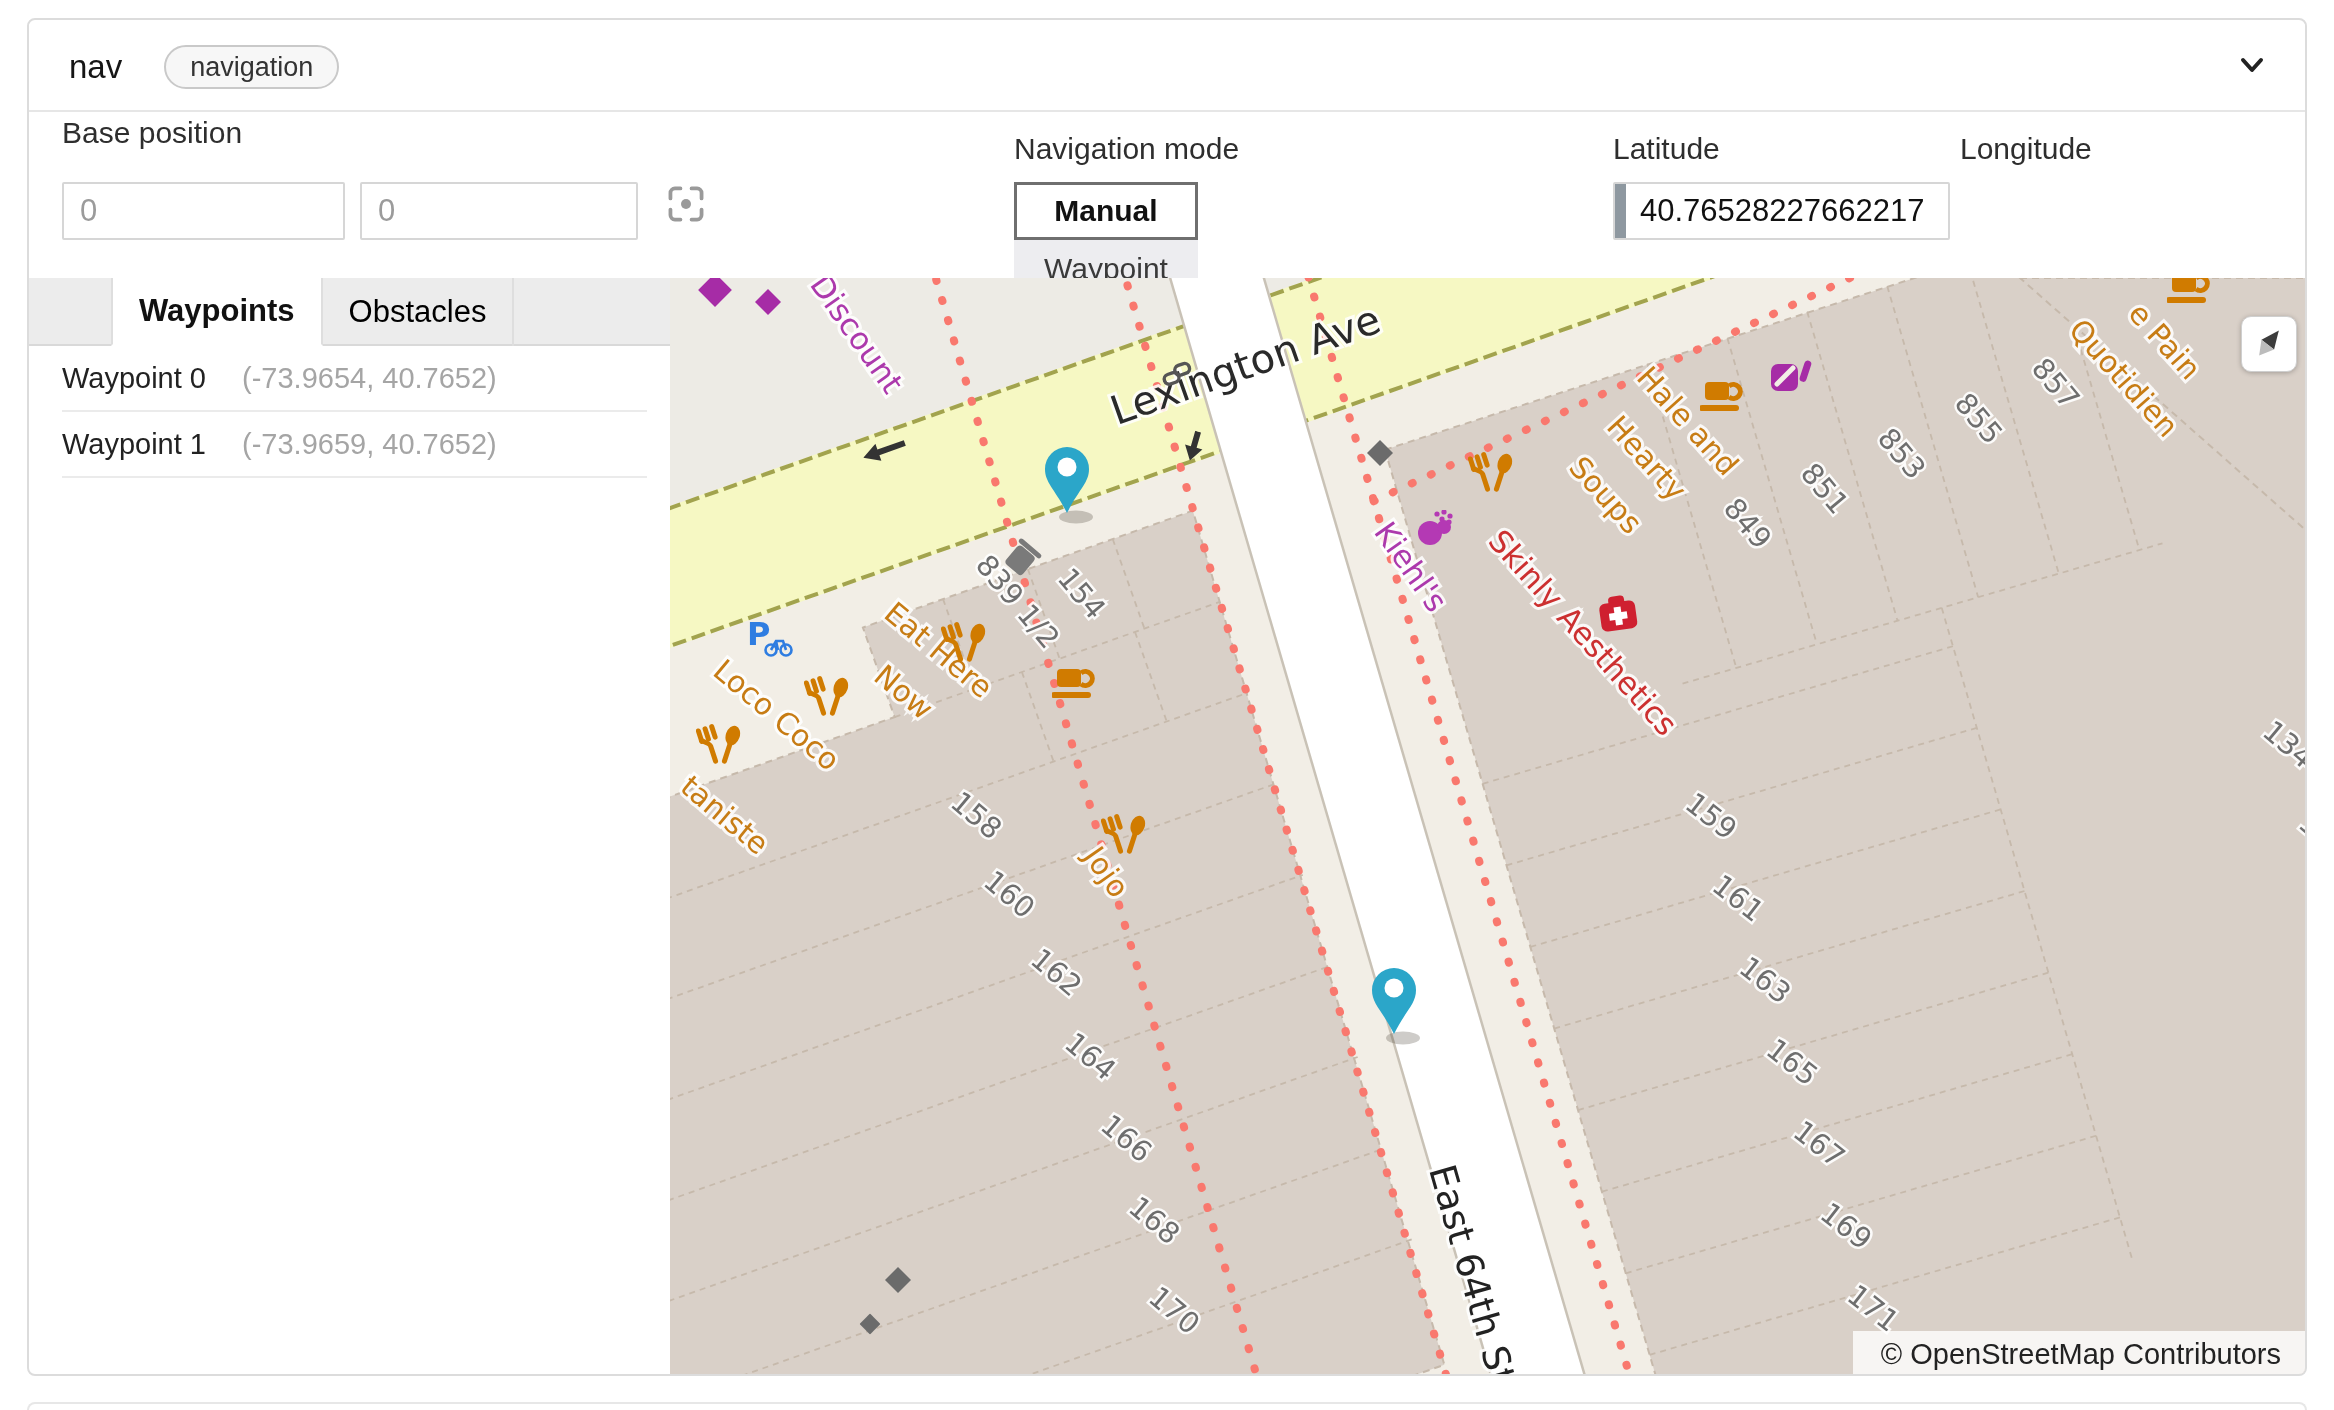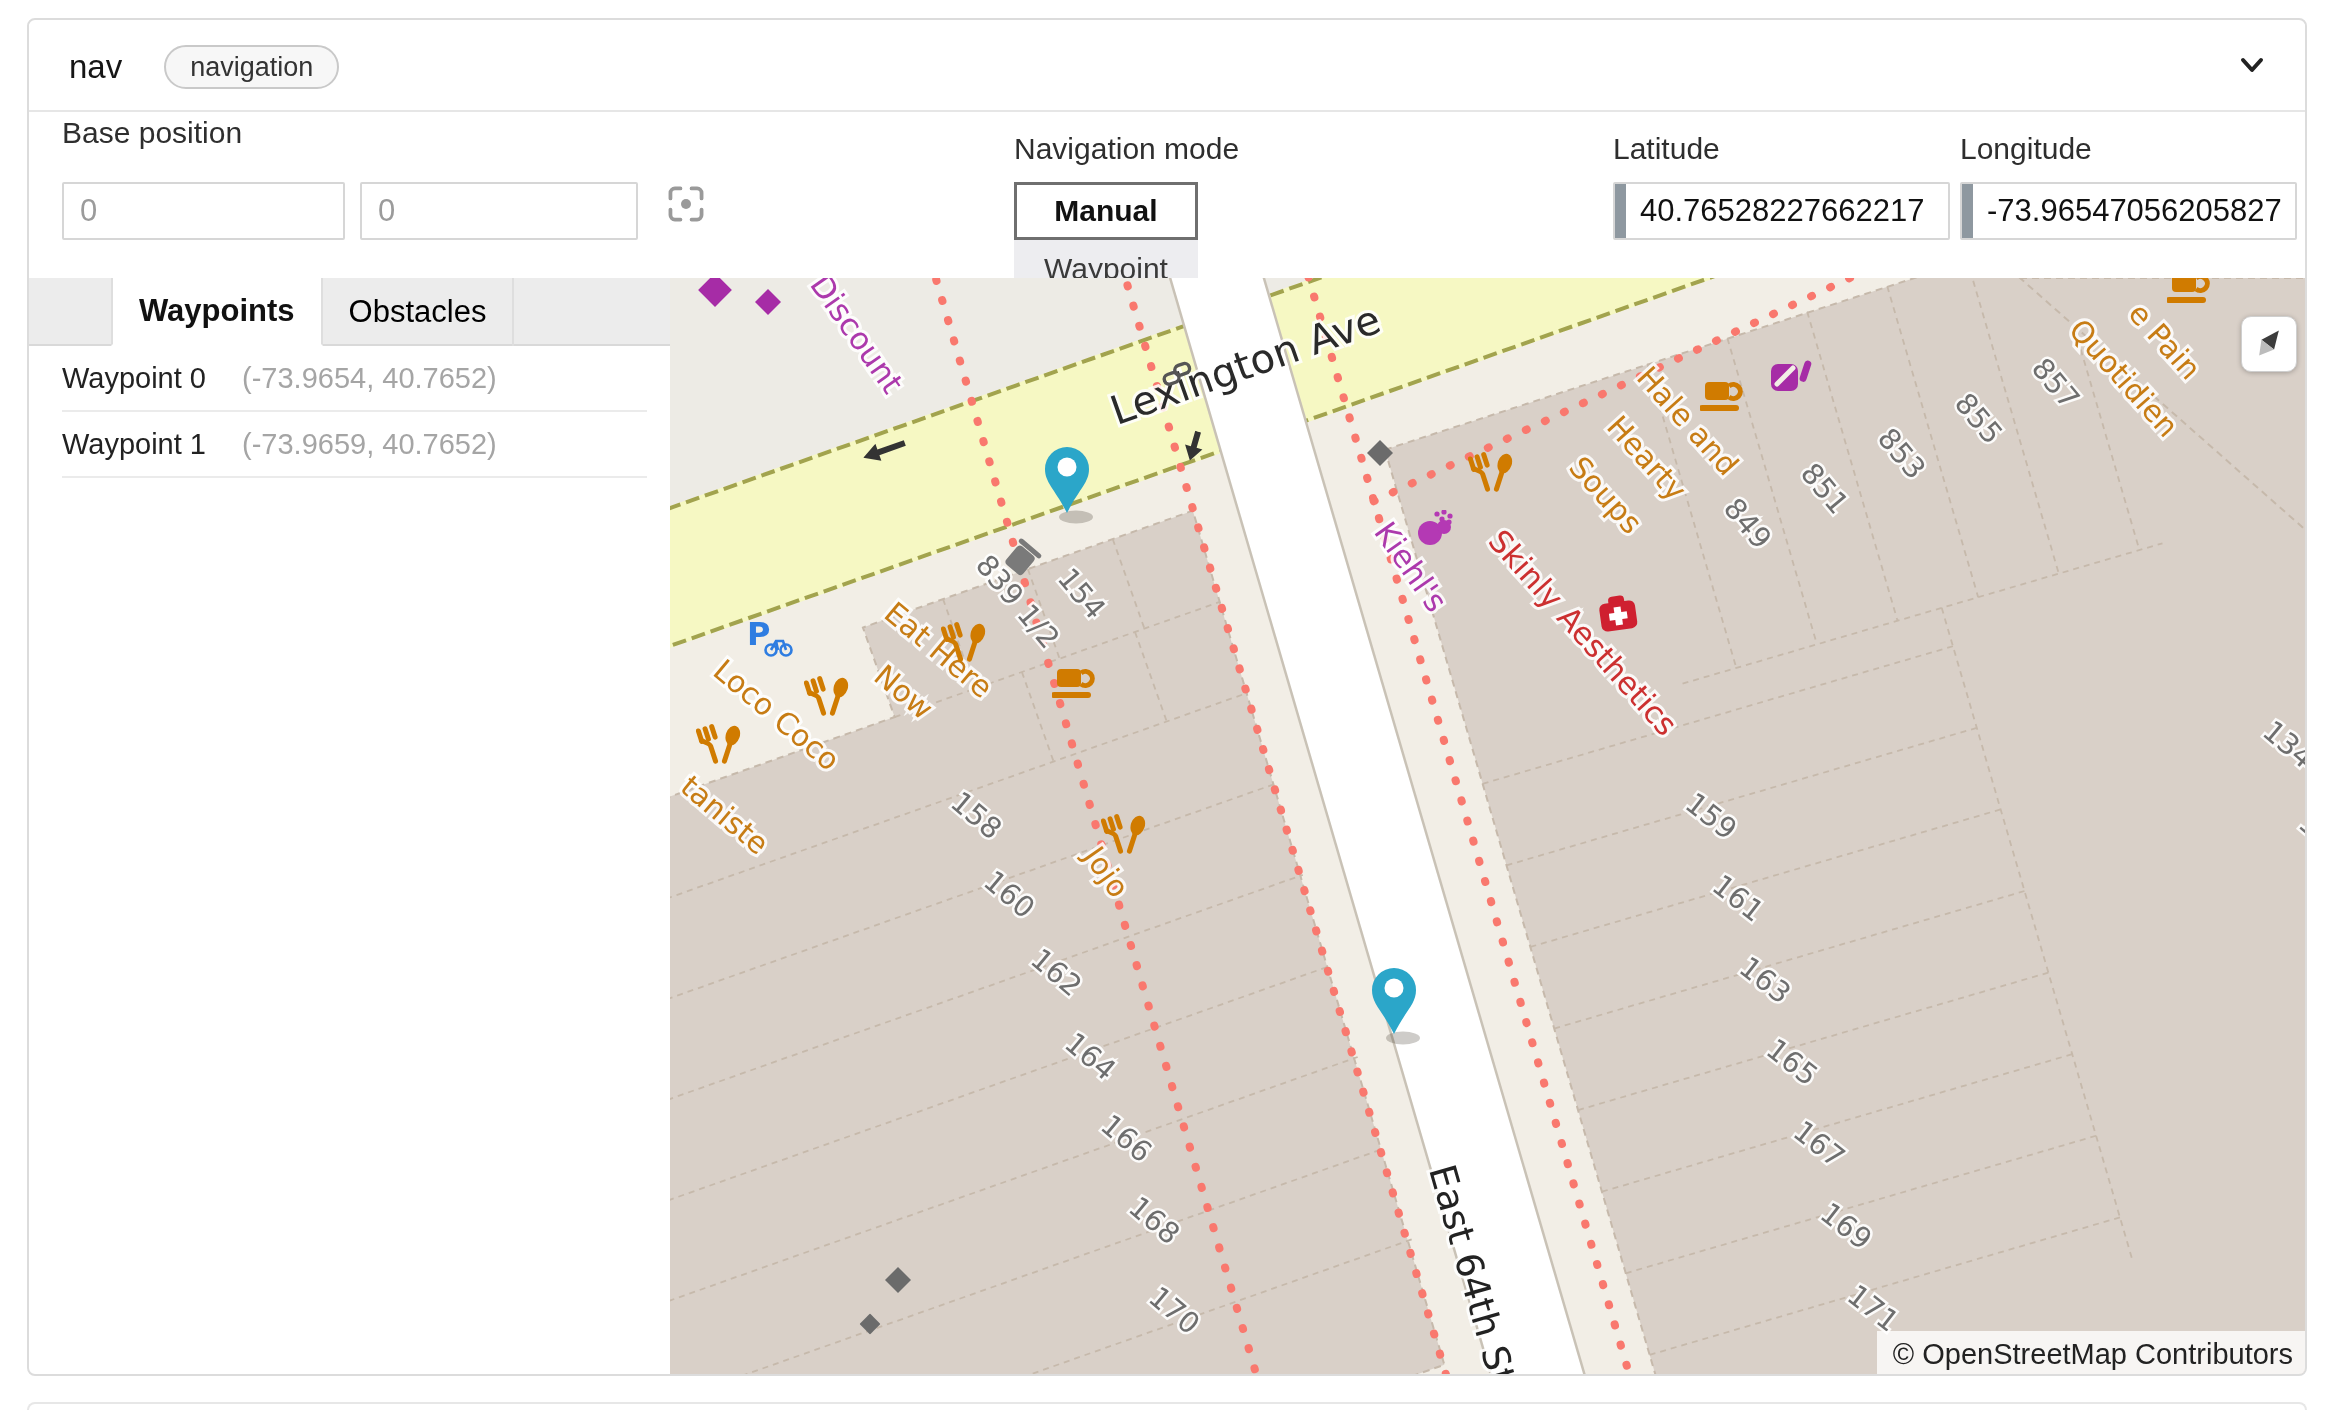--- a/index.html
+++ b/index.html
@@ -84,21 +84,21 @@
   .boundary { stroke:var(--boundary,#f9786e); stroke-width:8; stroke-dasharray:1 20; stroke-linecap:round; fill:none; }
   .mlabel { paint-order:stroke; stroke:rgba(255,255,255,0.85); stroke-width:6px; font-family:"DejaVu Sans",sans-serif; text-anchor:middle; }
   .hnum { paint-order:stroke; stroke:rgba(255,255,255,0.9); stroke-width:5px; font-family:"DejaVu Sans",sans-serif; text-anchor:middle; fill:#6e6e6e; font-size:29px; }
   .compass-btn {
     position:absolute; right:12px; top:38px; width:56px; height:56px; background:#fff;
     border:1px solid #cfcfcf; border-radius:10px; box-shadow:0 1px 5px rgba(0,0,0,.25);
     display:flex; align-items:center; justify-content:center; cursor:pointer;
   }
   .attrib {
     position:absolute; right:0; bottom:0; background:rgba(255,255,255,0.78);
-    padding:7px 16px; font-size:29px; color:#222; font-family:"Liberation Sans",sans-serif;
+    padding:7px 28px; font-size:29px; color:#222; font-family:"Liberation Sans",sans-serif;
   }
 </style>
 </head>
 <body>
 
 <div class="card">
 
   <div class="card-header">
     <span class="card-title">nav</span>
     <span class="pill">navigation</span>
@@ -128,24 +128,20 @@
       <button class="mode-btn selected">Manual</button>
       <button class="mode-btn">Waypoint</button>
     </div>
 
   <div class="flabel" style="left:1584px; top:112px;">Latitude</div>
   <div class="coord" style="left:1584px; top:162px; width:337px;">
     <div class="drag"></div>
     <input value="40.76528227662217" style="">
   </div>
   <div class="flabel" style="left:1931px; top:112px;">Longitude</div>
-  <div class="coord" style="left:1931px; top:162px; width:337px;">
-    <div class="drag"></div>
-    <input value="-73.96547056205827" style="">
-  </div>
 
   <div class="left-panel">
     <div class="tabbar" id="tabbar">
         <button class="tab active">Waypoints</button>
         <button class="tab">Obstacles</button>
       </div>
     <div class="wp-list" id="wplist">
         <div class="wp-row">
           <span class="wp-name">Waypoint 0</span>
           <span class="wp-coords">(-73.9654, 40.7652)</span>

